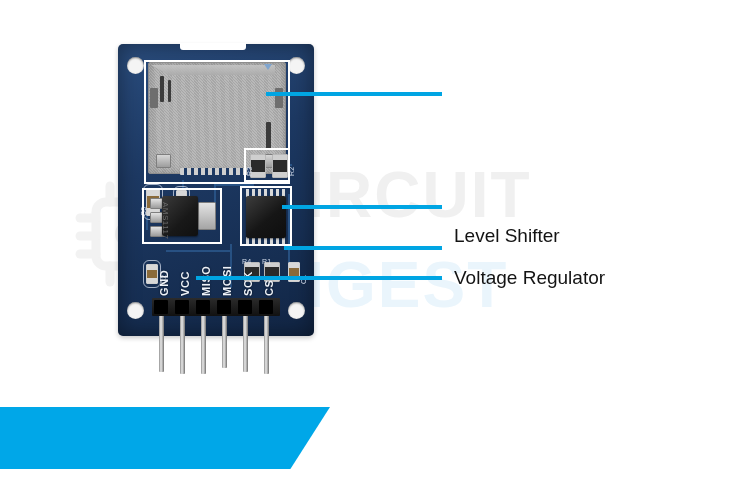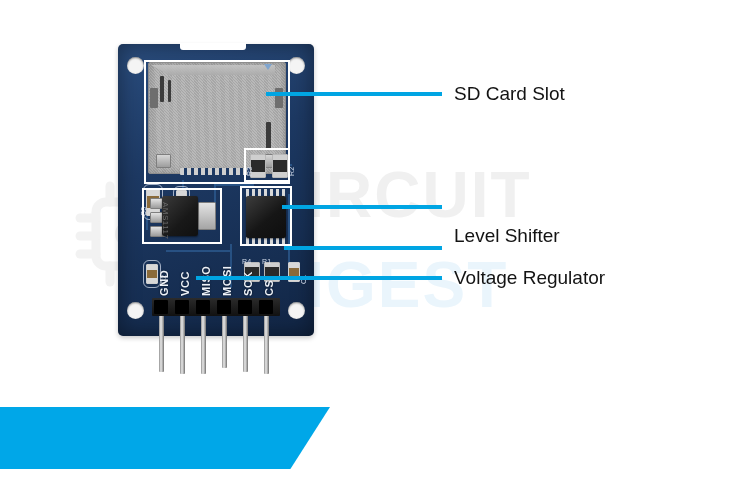--- a/index.html
+++ b/index.html
@@ -452,19 +452,18 @@
     <div class="pin-leg" style="left:104px; top:272px; height:52px;"></div>
     <div class="pin-leg" style="left:125px; top:272px; height:56px;"></div>
     <div class="pin-leg" style="left:146px; top:272px; height:58px;"></div>
   </div>
 
   <div class="leader" style="left:266px; top:92px;  width:176px;"></div>
   <div class="leader" style="left:282px; top:205px; width:160px;"></div>
   <div class="leader" style="left:284px; top:246px; width:158px;"></div>
   <div class="leader" style="left:196px; top:276px; width:246px;"></div>
 
-  <div class="callout-label" style="left:454px; top:83px;">SD Card Slot</div>
   <div class="callout-label" style="left:454px; top:225px;">Level Shifter</div>
   <div class="callout-label" style="left:454px; top:267px;">Voltage Regulator</div>
 
   <div id="banner"></div>
 
 </div>
 
 </body></html>

